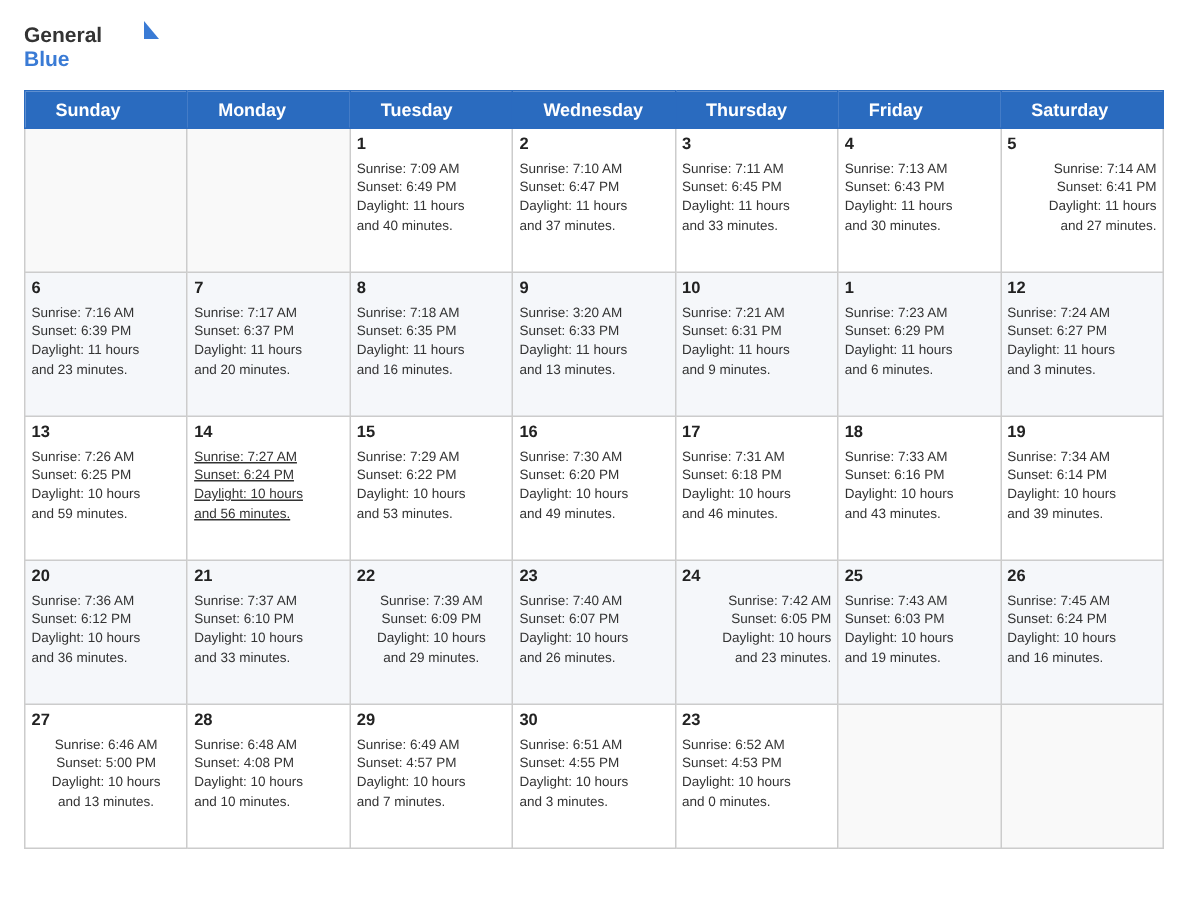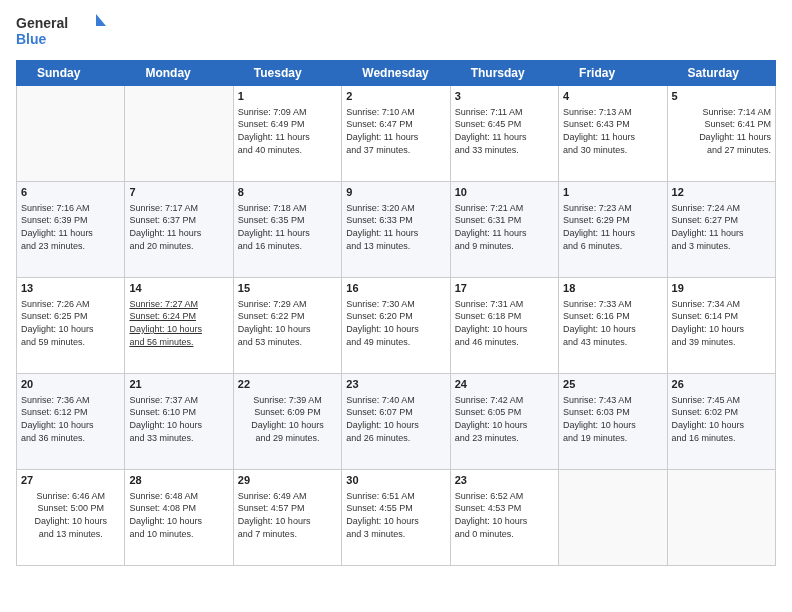--- a/index.html
+++ b/index.html
@@ -287,36 +287,36 @@
           </td>
           <td>
             <span class="day-number">23</span>
             <div class="day-info" style="white-space: pre-line;">Sunrise: 7:40 AM
 Sunset: 6:07 PM
 Daylight: 10 hours
 and 26 minutes.</div>
           </td>
           <td>
             <span class="day-number">24</span>
-            <div class="day-info" style="white-space: pre-line;">Sunrise: 7:42 AM
+            <div class="day-info" style="white-space: pre-line; text-align: right;">Sunrise: 7:42 AM
 Sunset: 6:05 PM
 Daylight: 10 hours
 and 23 minutes.</div>
           </td>
           <td>
             <span class="day-number">25</span>
             <div class="day-info" style="white-space: pre-line;">Sunrise: 7:43 AM
 Sunset: 6:03 PM
 Daylight: 10 hours
 and 19 minutes.</div>
           </td>
           <td>
             <span class="day-number">26</span>
             <div class="day-info" style="white-space: pre-line;">Sunrise: 7:45 AM
-Sunset: 6:02 PM
+Sunset: 6:24 PM
 Daylight: 10 hours
 and 16 minutes.</div>
           </td>
         </tr>
         <tr>
           <td>
             <span class="day-number">27</span>
             <div class="day-info" style="white-space: pre-line; text-align: center;">Sunrise: 6:46 AM
 Sunset: 5:00 PM
 Daylight: 10 hours

